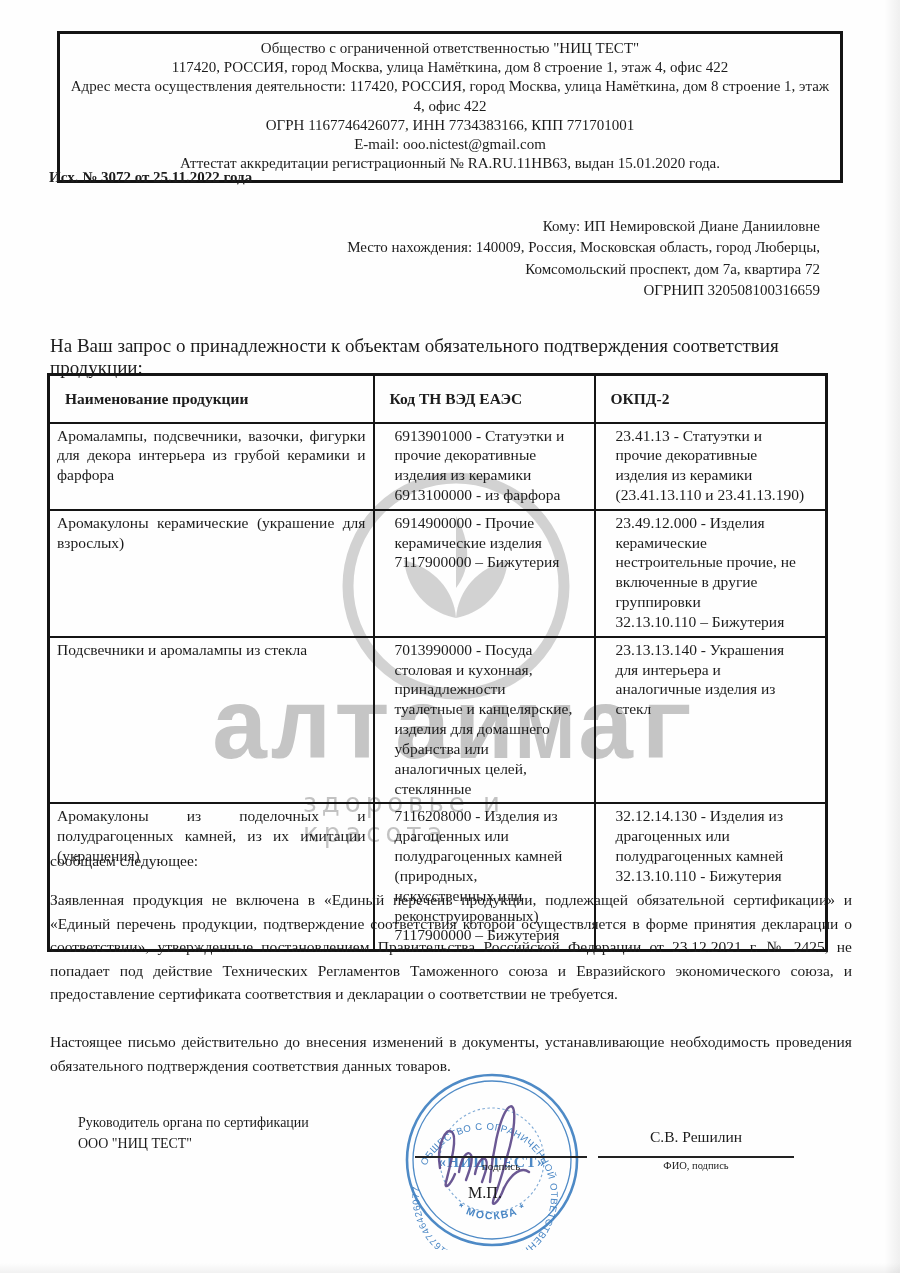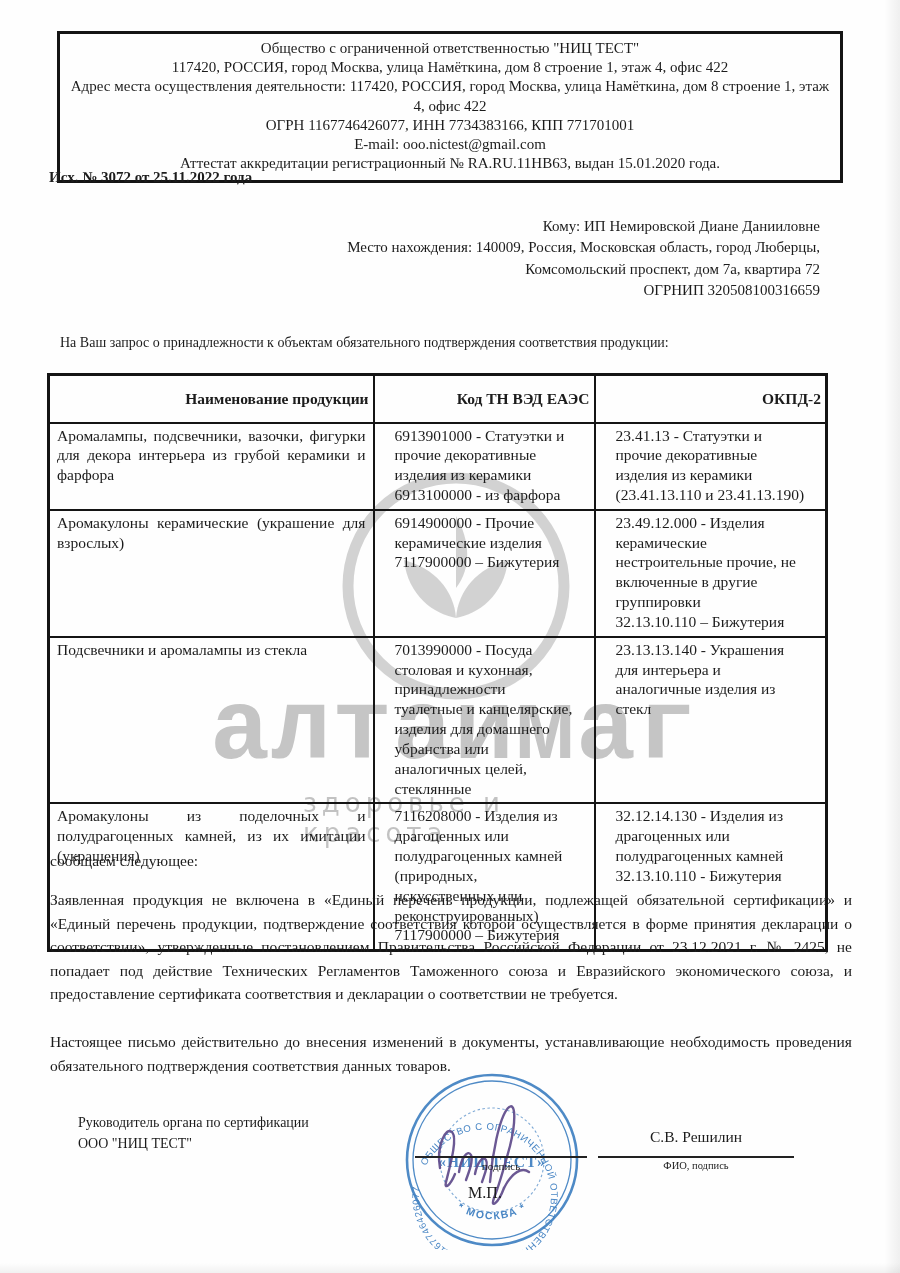--- a/index.html
+++ b/index.html
@@ -36,31 +36,31 @@
 
   .recipient {
     position:absolute; left:258px; top:216px; width:562px;
     text-align:right; font-size:15px; line-height:1.42;
   }
 
   .doc-title {
     position:absolute; left:0; top:296px; width:900px; text-align:center;
     font-weight:bold; font-size:16.5px; letter-spacing:0.4px;
   }
-  .intro { position:absolute; left:60px; top:335px; width:800px; font-size:14px; }
+  .intro { position:absolute; left:50px; top:335px; width:800px; font-size:19px; }
 
   table.products {
     position:absolute; left:47px; top:373px; width:778px;
     border-collapse:collapse; border:3px solid #141414;
     font-size:15.5px; table-layout:fixed;
   }
   table.products th, table.products td {
     border:2px solid #141414; vertical-align:top; line-height:1.28;
   }
-  table.products th { height:48px; font-size:15.5px; font-weight:bold; text-align:right; vertical-align:middle; padding:2px 4px; }
+  table.products th { height:48px; font-size:15.5px; font-weight:bold; text-align:left; vertical-align:middle; padding:2px 15px; }
   col.c1 { width:325px; } col.c2 { width:221px; } col.c3 { width:232px; }
   td.cell-name { text-align:justify; padding:2px 7px 14px; }
   td.cell-code { white-space:pre-line; padding:2px 20px 4px; }
   tr.r1 td { height:78px; } tr.r2 td { height:96px; } tr.r3 td { height:114px;margin-top:40px; } tr.r4 td { height:126px; }
 
   .lead-line  { position:absolute; left:50px; top:852px; font-size:15.5px; }
   .paragraph1 { position:absolute; left:50px; top:888px; width:802px; font-size:15.5px; line-height:1.52; text-align:justify; }
   .paragraph2 { position:absolute; left:50px; top:1030px; width:802px; font-size:15.5px; line-height:1.52; text-align:justify; }
 
   .sig-left { position:absolute; left:50px; top:1112px; font-size:14px; line-height:1.5;margin-left:28px; }

